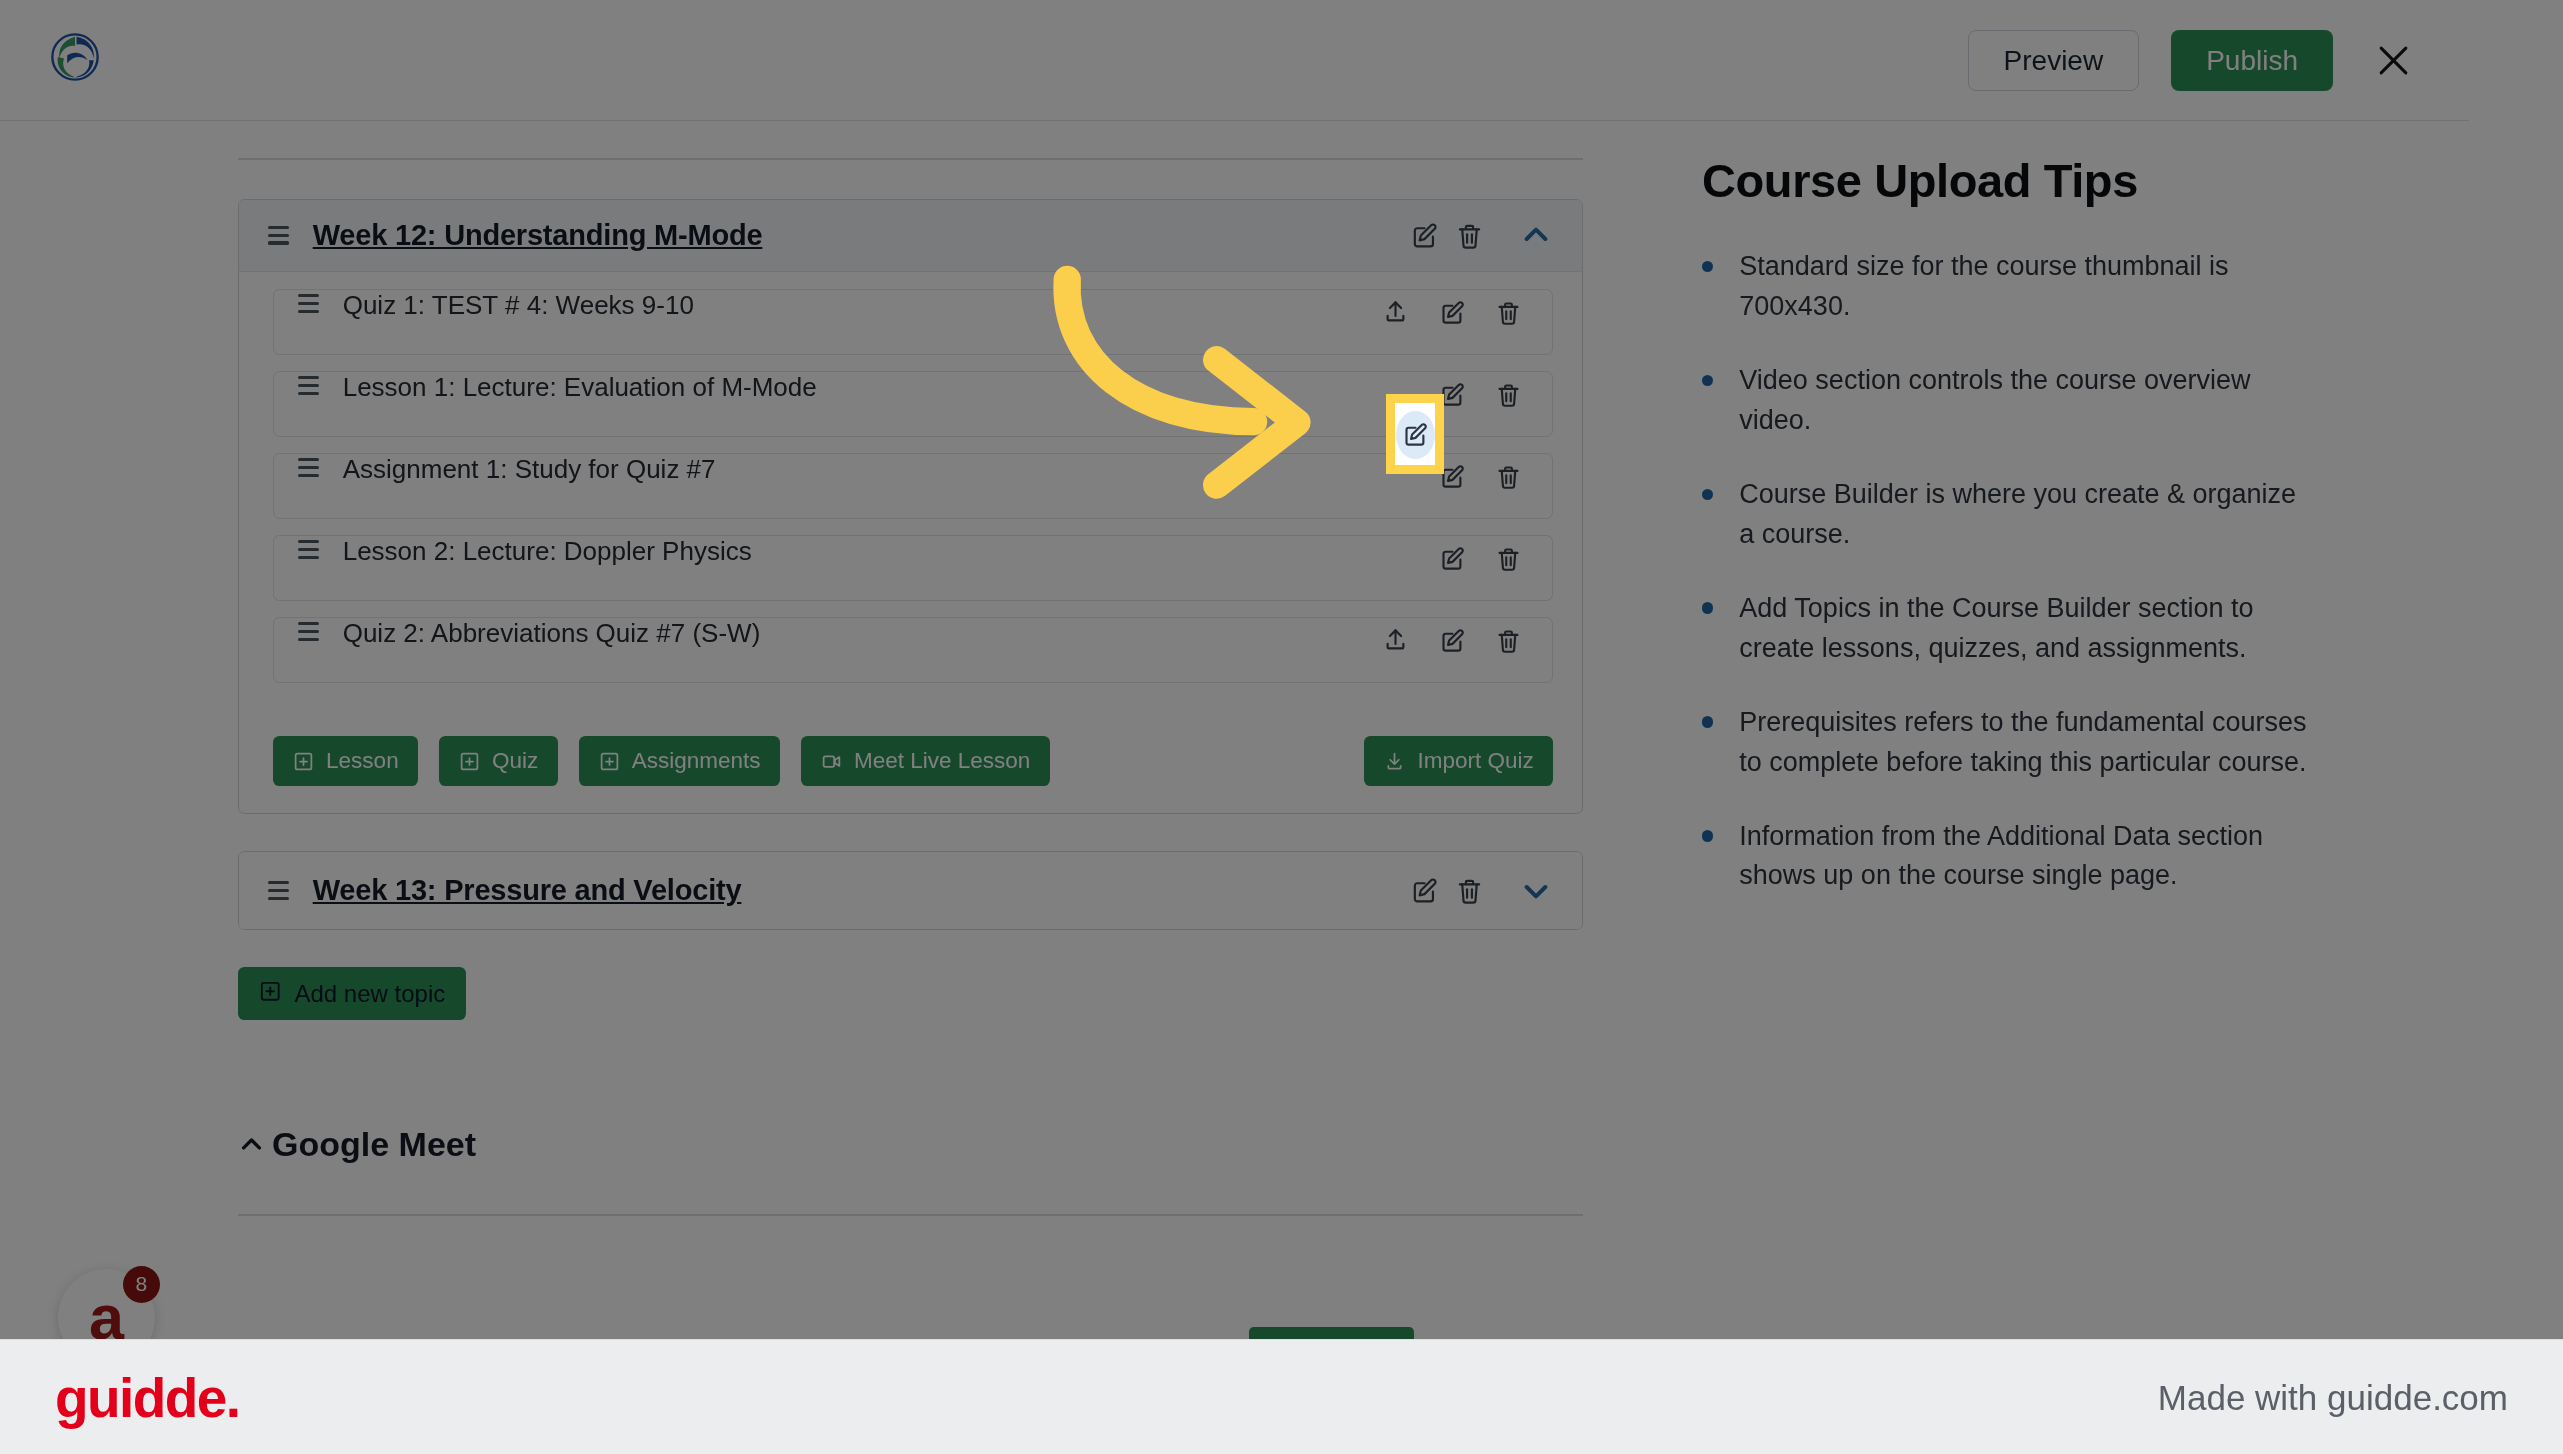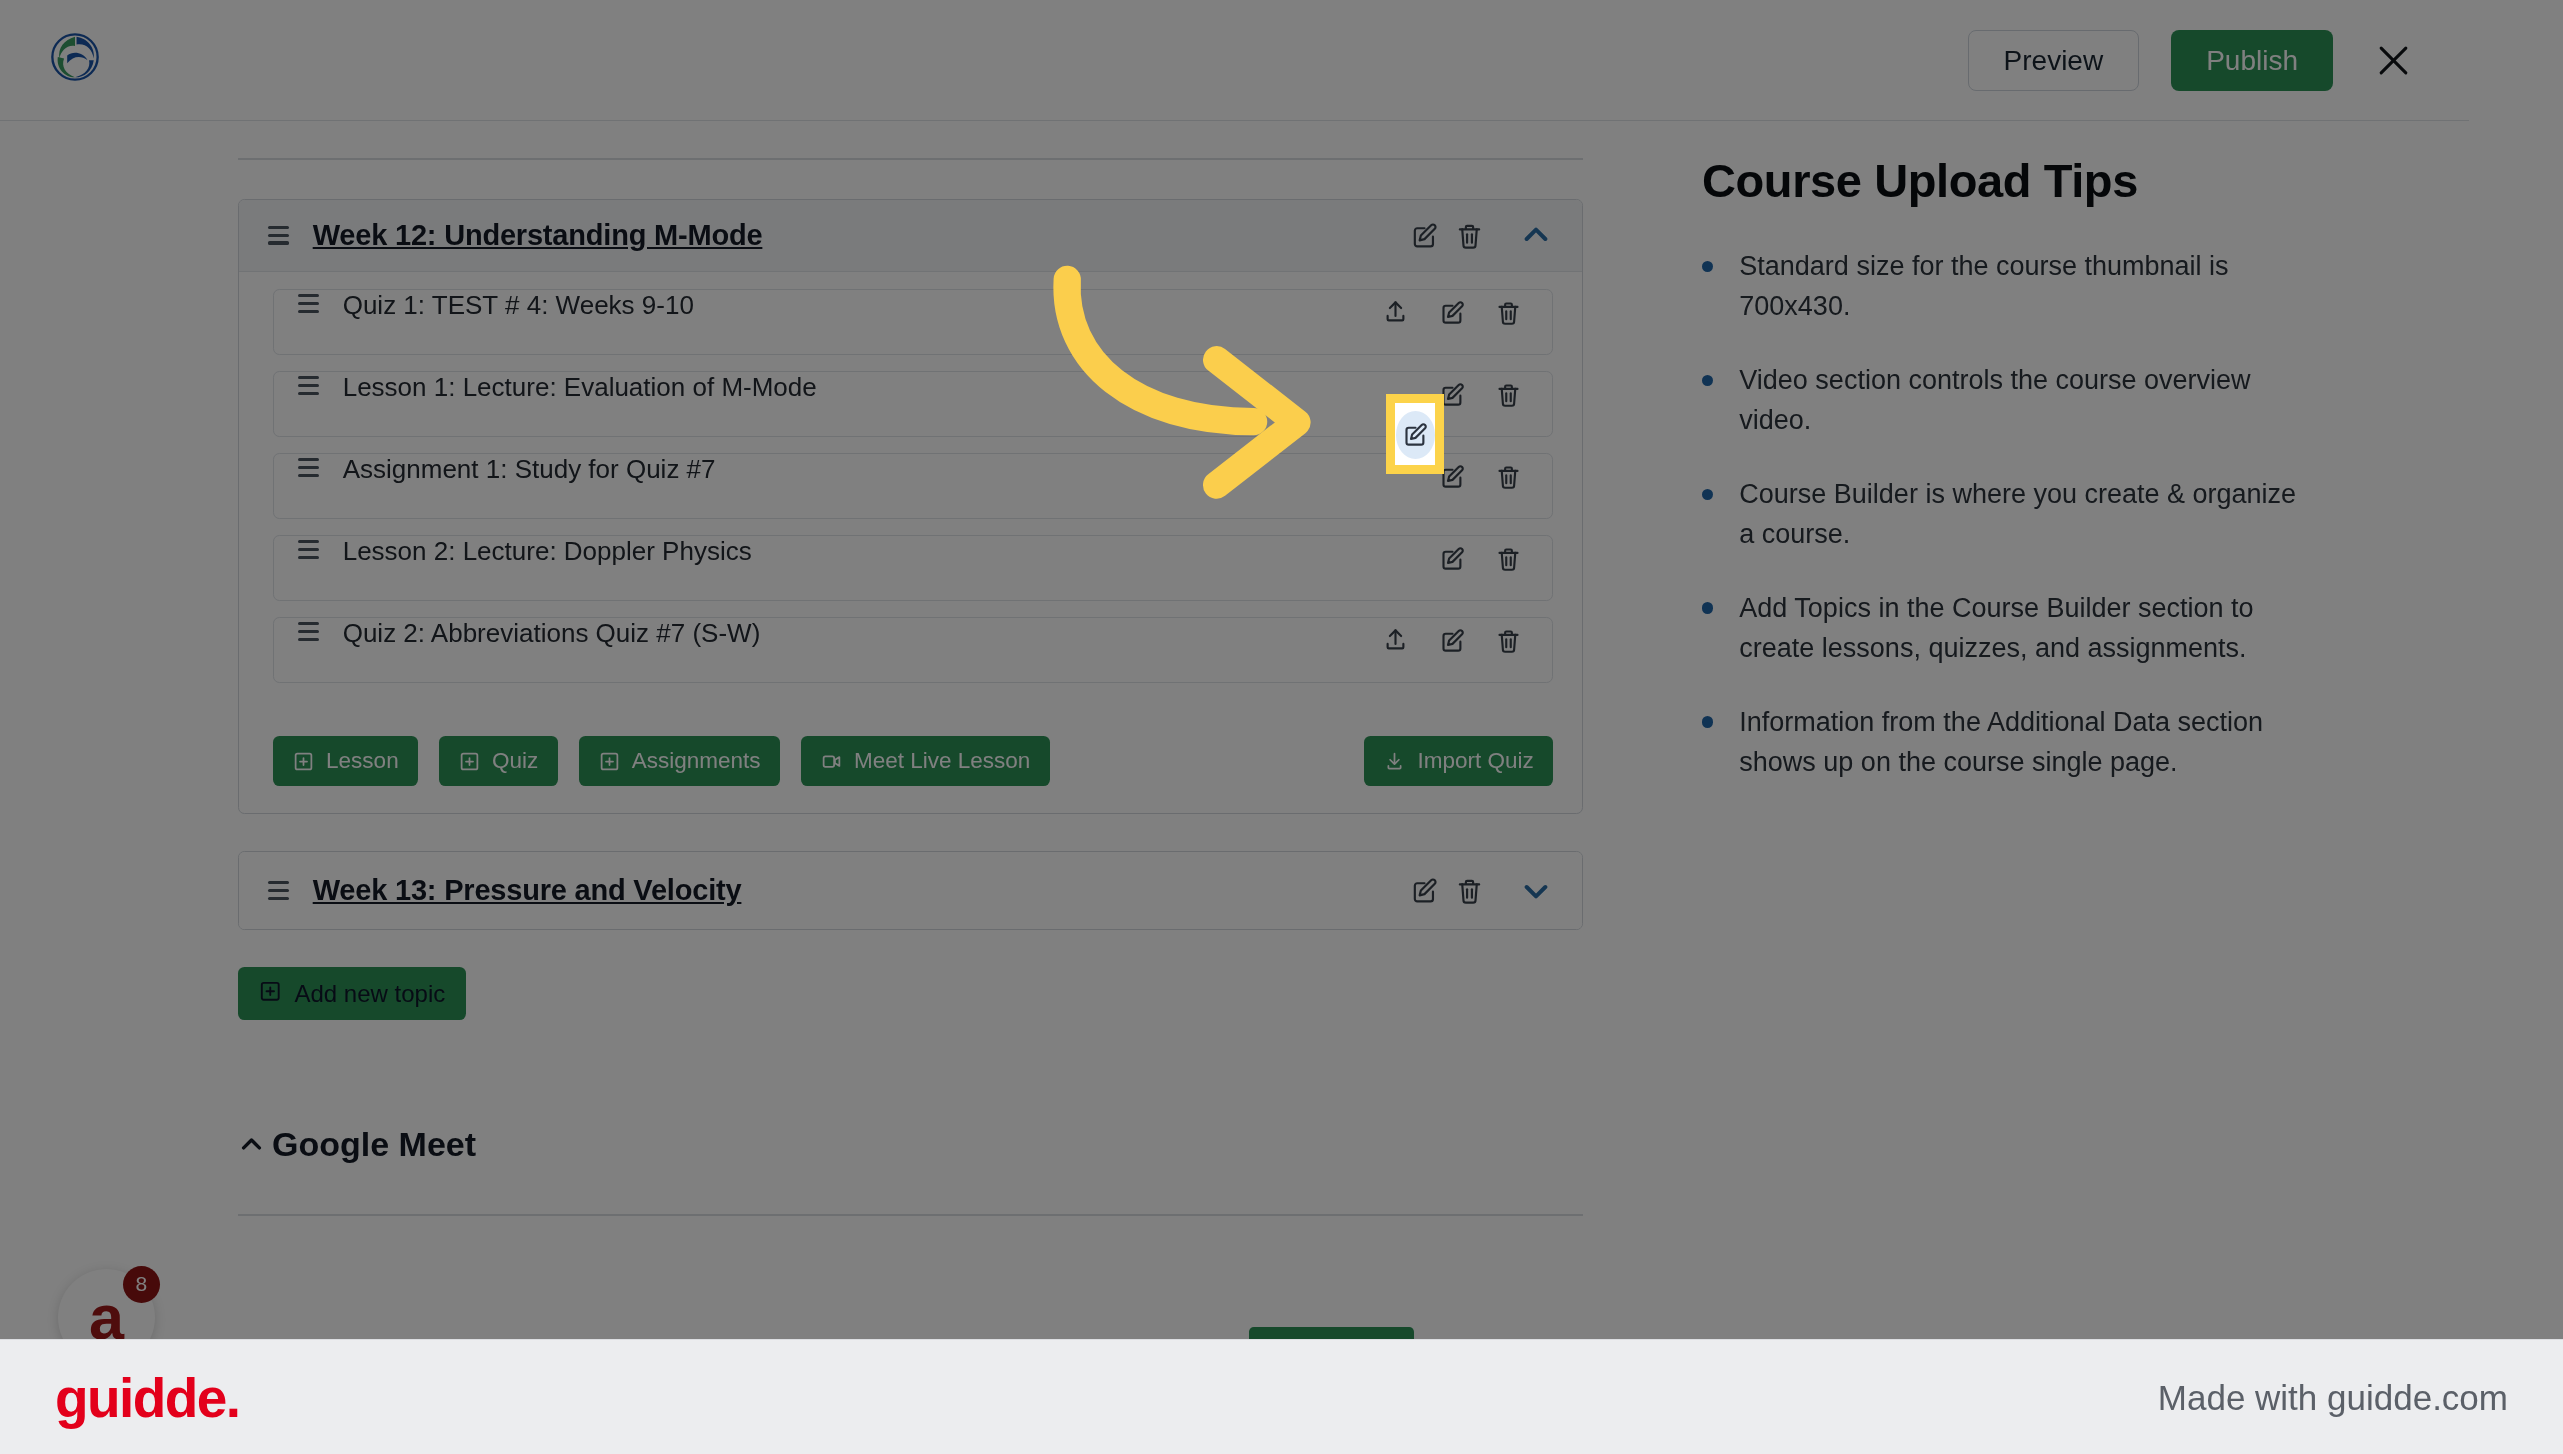--- a/index.html
+++ b/index.html
@@ -711,20 +711,24 @@
       <div class="tip-item">
         <span class="tip-bullet"></span>
         <span class="tip-text">Course Builder is where you create &amp; organize a course.</span>
       </div>
       <div class="tip-item">
         <span class="tip-bullet"></span>
         <span class="tip-text">Add Topics in the Course Builder section to create lessons, quizzes, and assignments.</span>
       </div>
       <div class="tip-item">
         <span class="tip-bullet"></span>
+        <span class="tip-text">Prerequisites refers to the fundamental courses to complete before taking this particular course.</span>
+      </div>
+      <div class="tip-item">
+        <span class="tip-bullet"></span>
         <span class="tip-text">Information from the Additional Data section shows up on the course single page.</span>
       </div>
     </div>
 
   </div>
 
   <div id="chat-widget">
     <span id="chat-widget-mark">a</span>
     <span id="chat-badge">8</span>
   </div>

